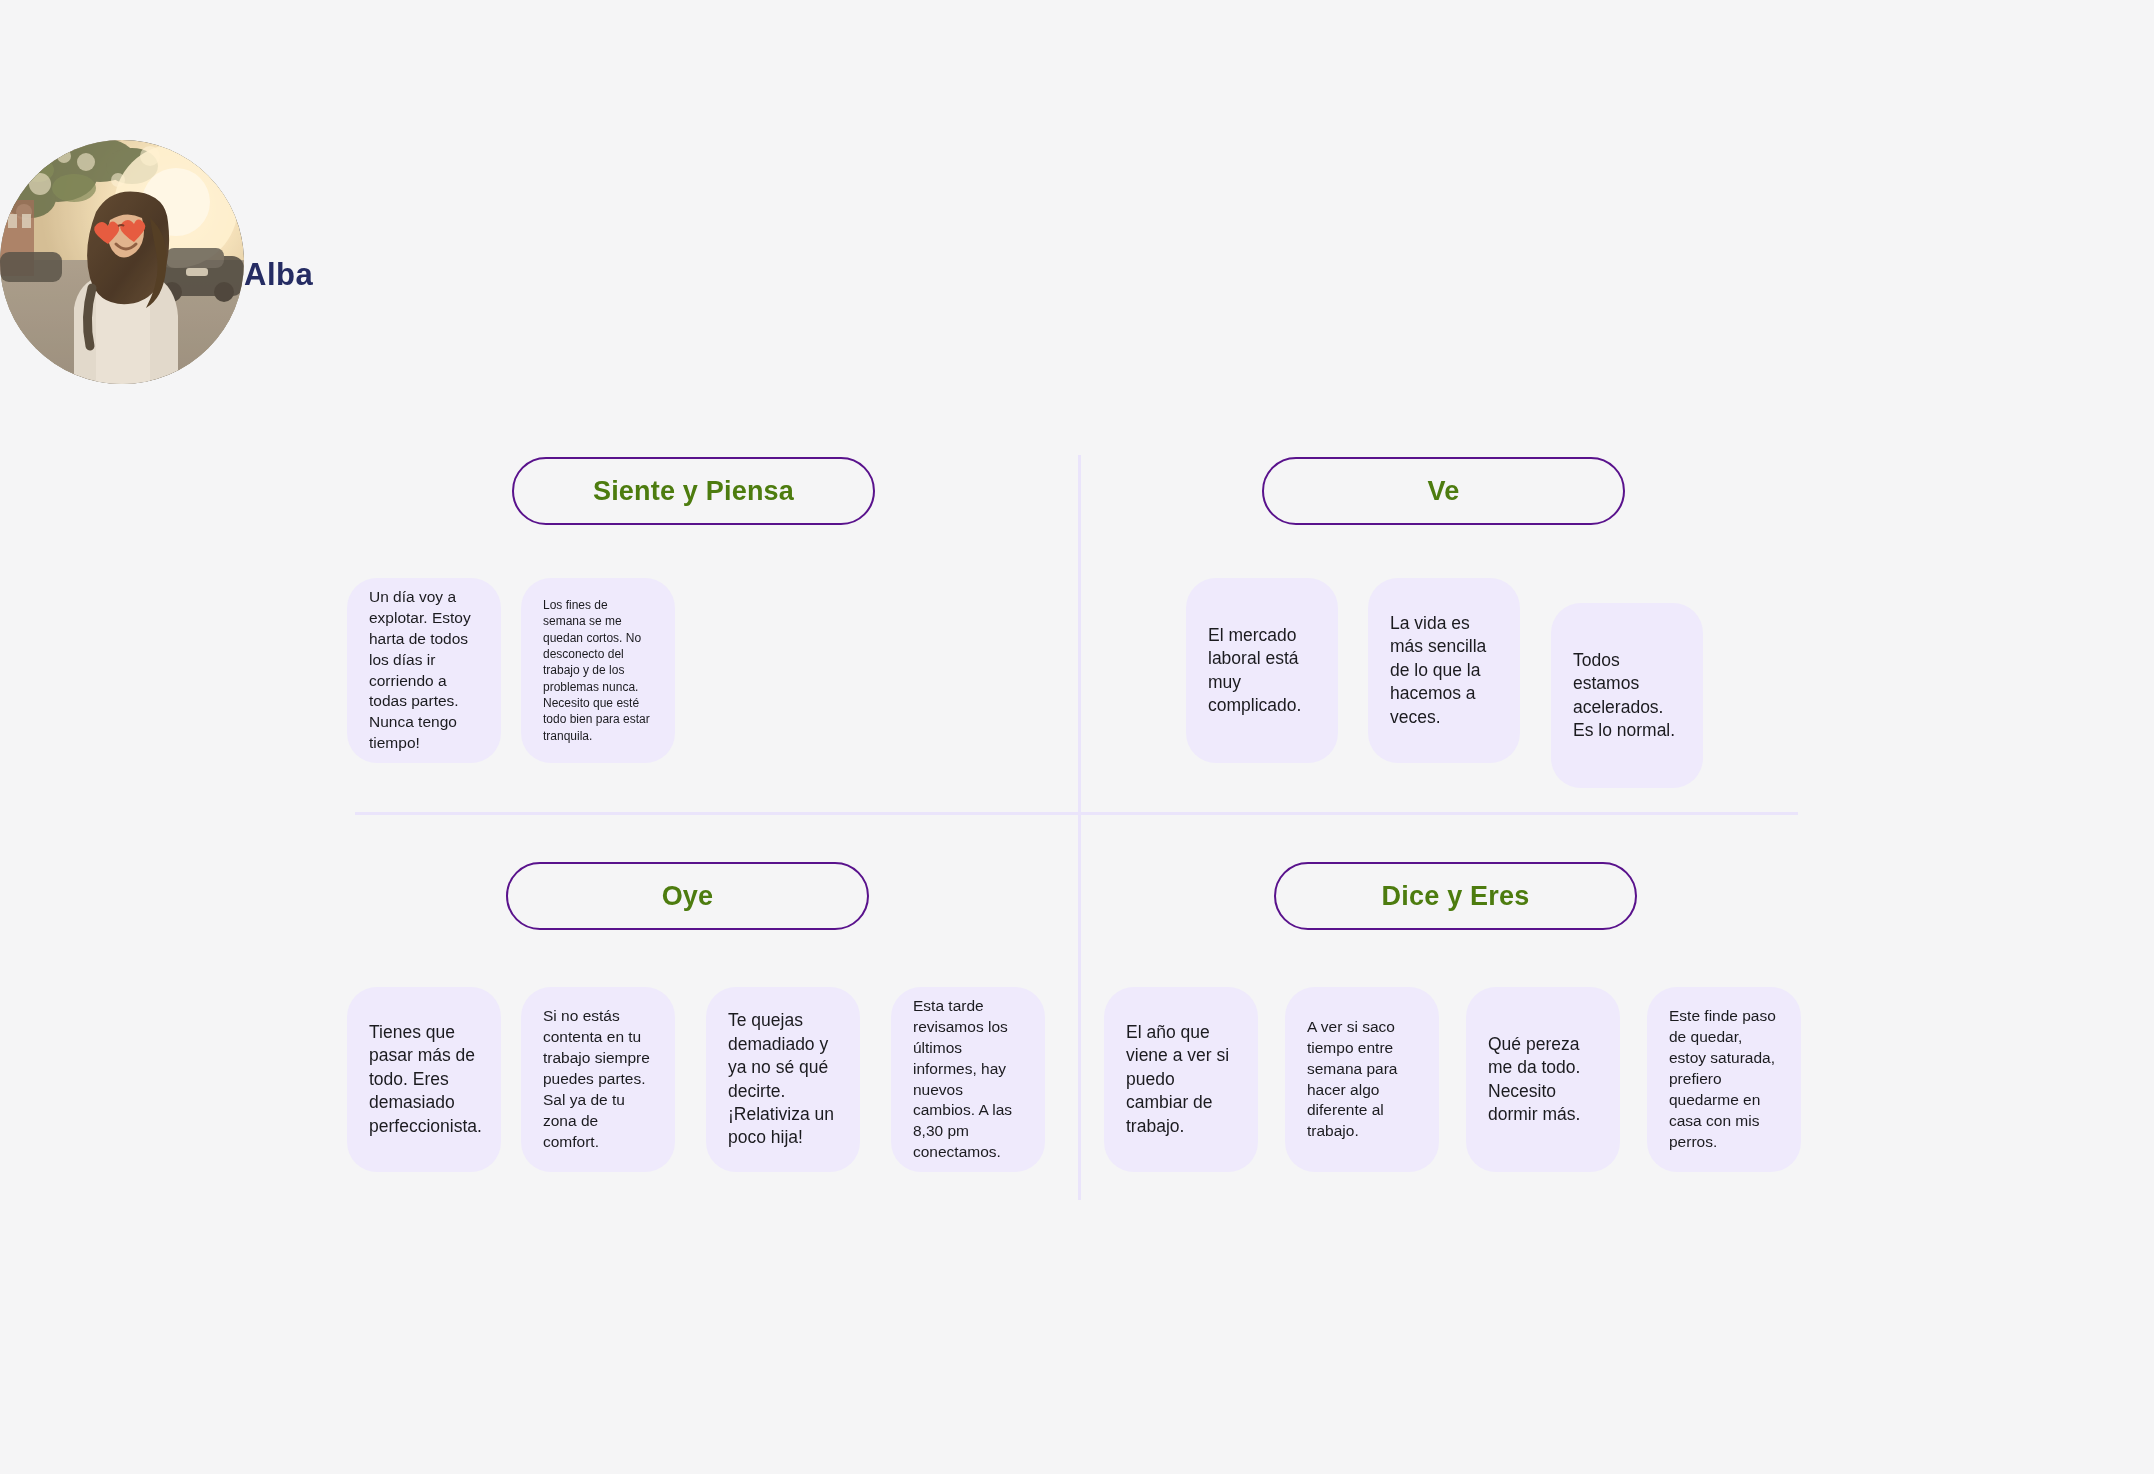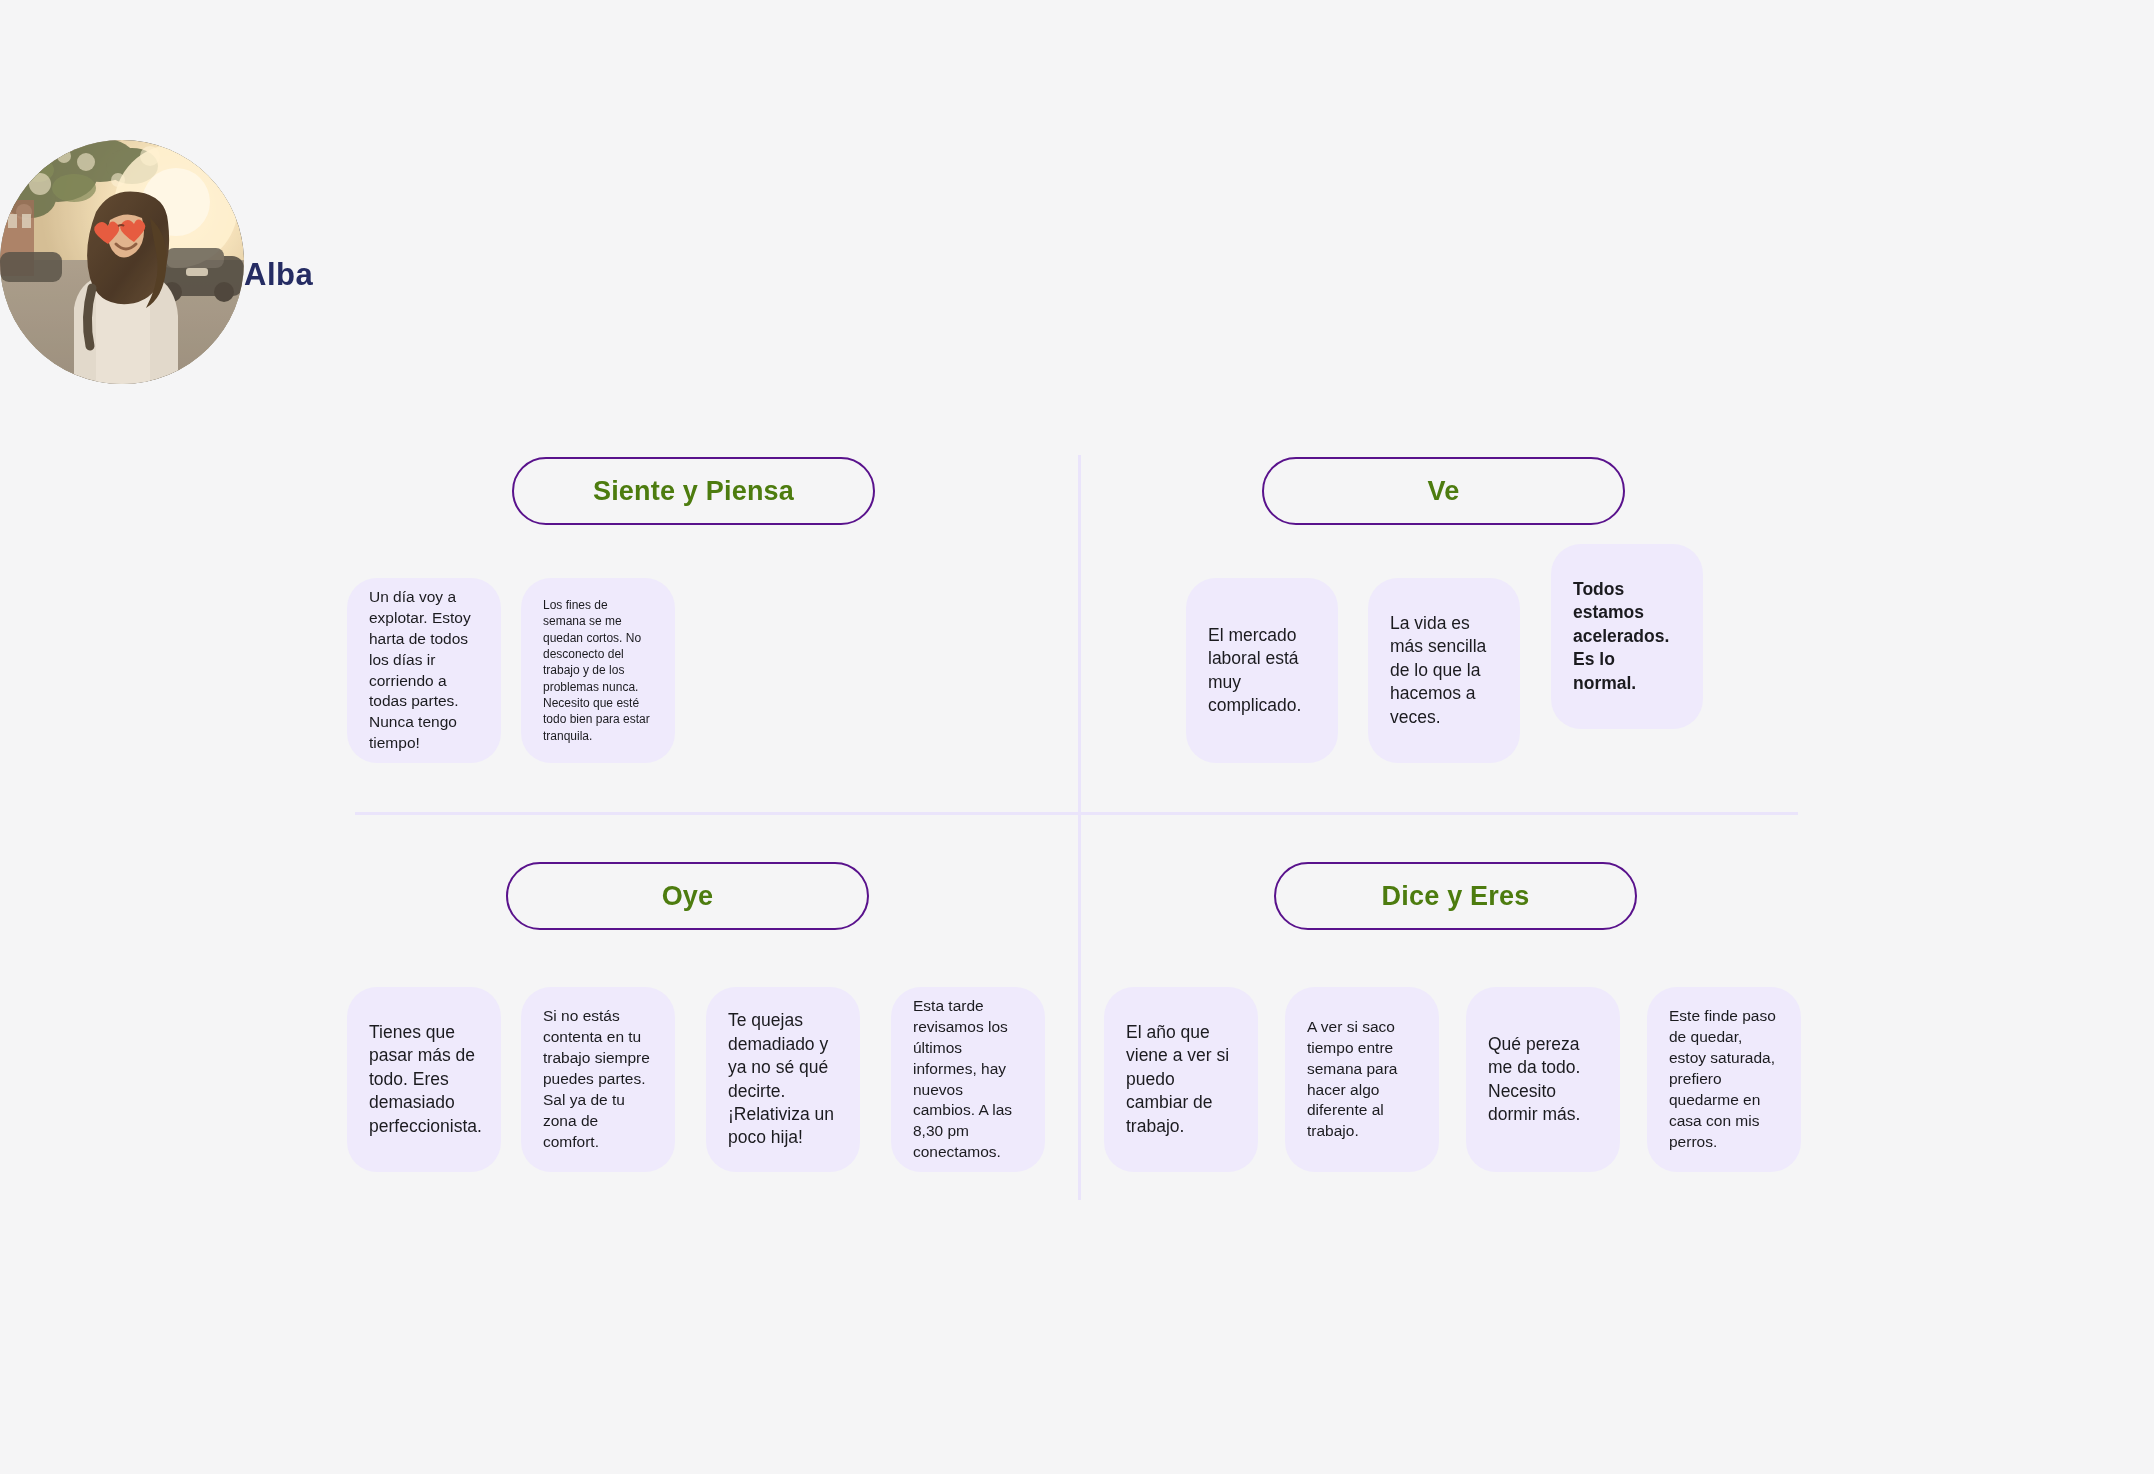--- a/index.html
+++ b/index.html
@@ -214,21 +214,21 @@
   <div class="note sz-xs" style="left:521px;  top:578px; width:154px; height:185px;">
     <span class="txt">Los fines de semana se me quedan cortos. No desconecto del trabajo y de los problemas nunca. Necesito que esté todo bien para estar tranquila.</span>
   </div>
 
   <div class="note sz-md" style="left:1186px; top:578px; width:152px; height:185px;">
     <span class="txt">El mercado laboral está muy complicado.</span>
   </div>
   <div class="note sz-md" style="left:1368px; top:578px; width:152px; height:185px;">
     <span class="txt">La vida es más sencilla de lo que la hacemos a veces.</span>
   </div>
-  <div class="note sz-md" style="left:1551px; top:544px; width:152px; height:185px;font-weight:bold;">
+  <div class="note sz-md" style="left:1551px; top:603px; width:152px; height:185px;">
     <span class="txt">Todos estamos acelerados. Es lo normal.</span>
   </div>
 
   <div class="note sz-md" style="left:347px;  top:987px; width:154px; height:185px;">
     <span class="txt">Tienes que pasar más de todo. Eres demasiado perfeccionista.</span>
   </div>
   <div class="note sz-sm" style="left:521px;  top:987px; width:154px; height:185px;">
     <span class="txt">Si no estás contenta en tu trabajo siempre puedes partes. Sal ya de tu zona de comfort.</span>
   </div>
   <div class="note sz-md" style="left:706px;  top:987px; width:154px; height:185px;">

